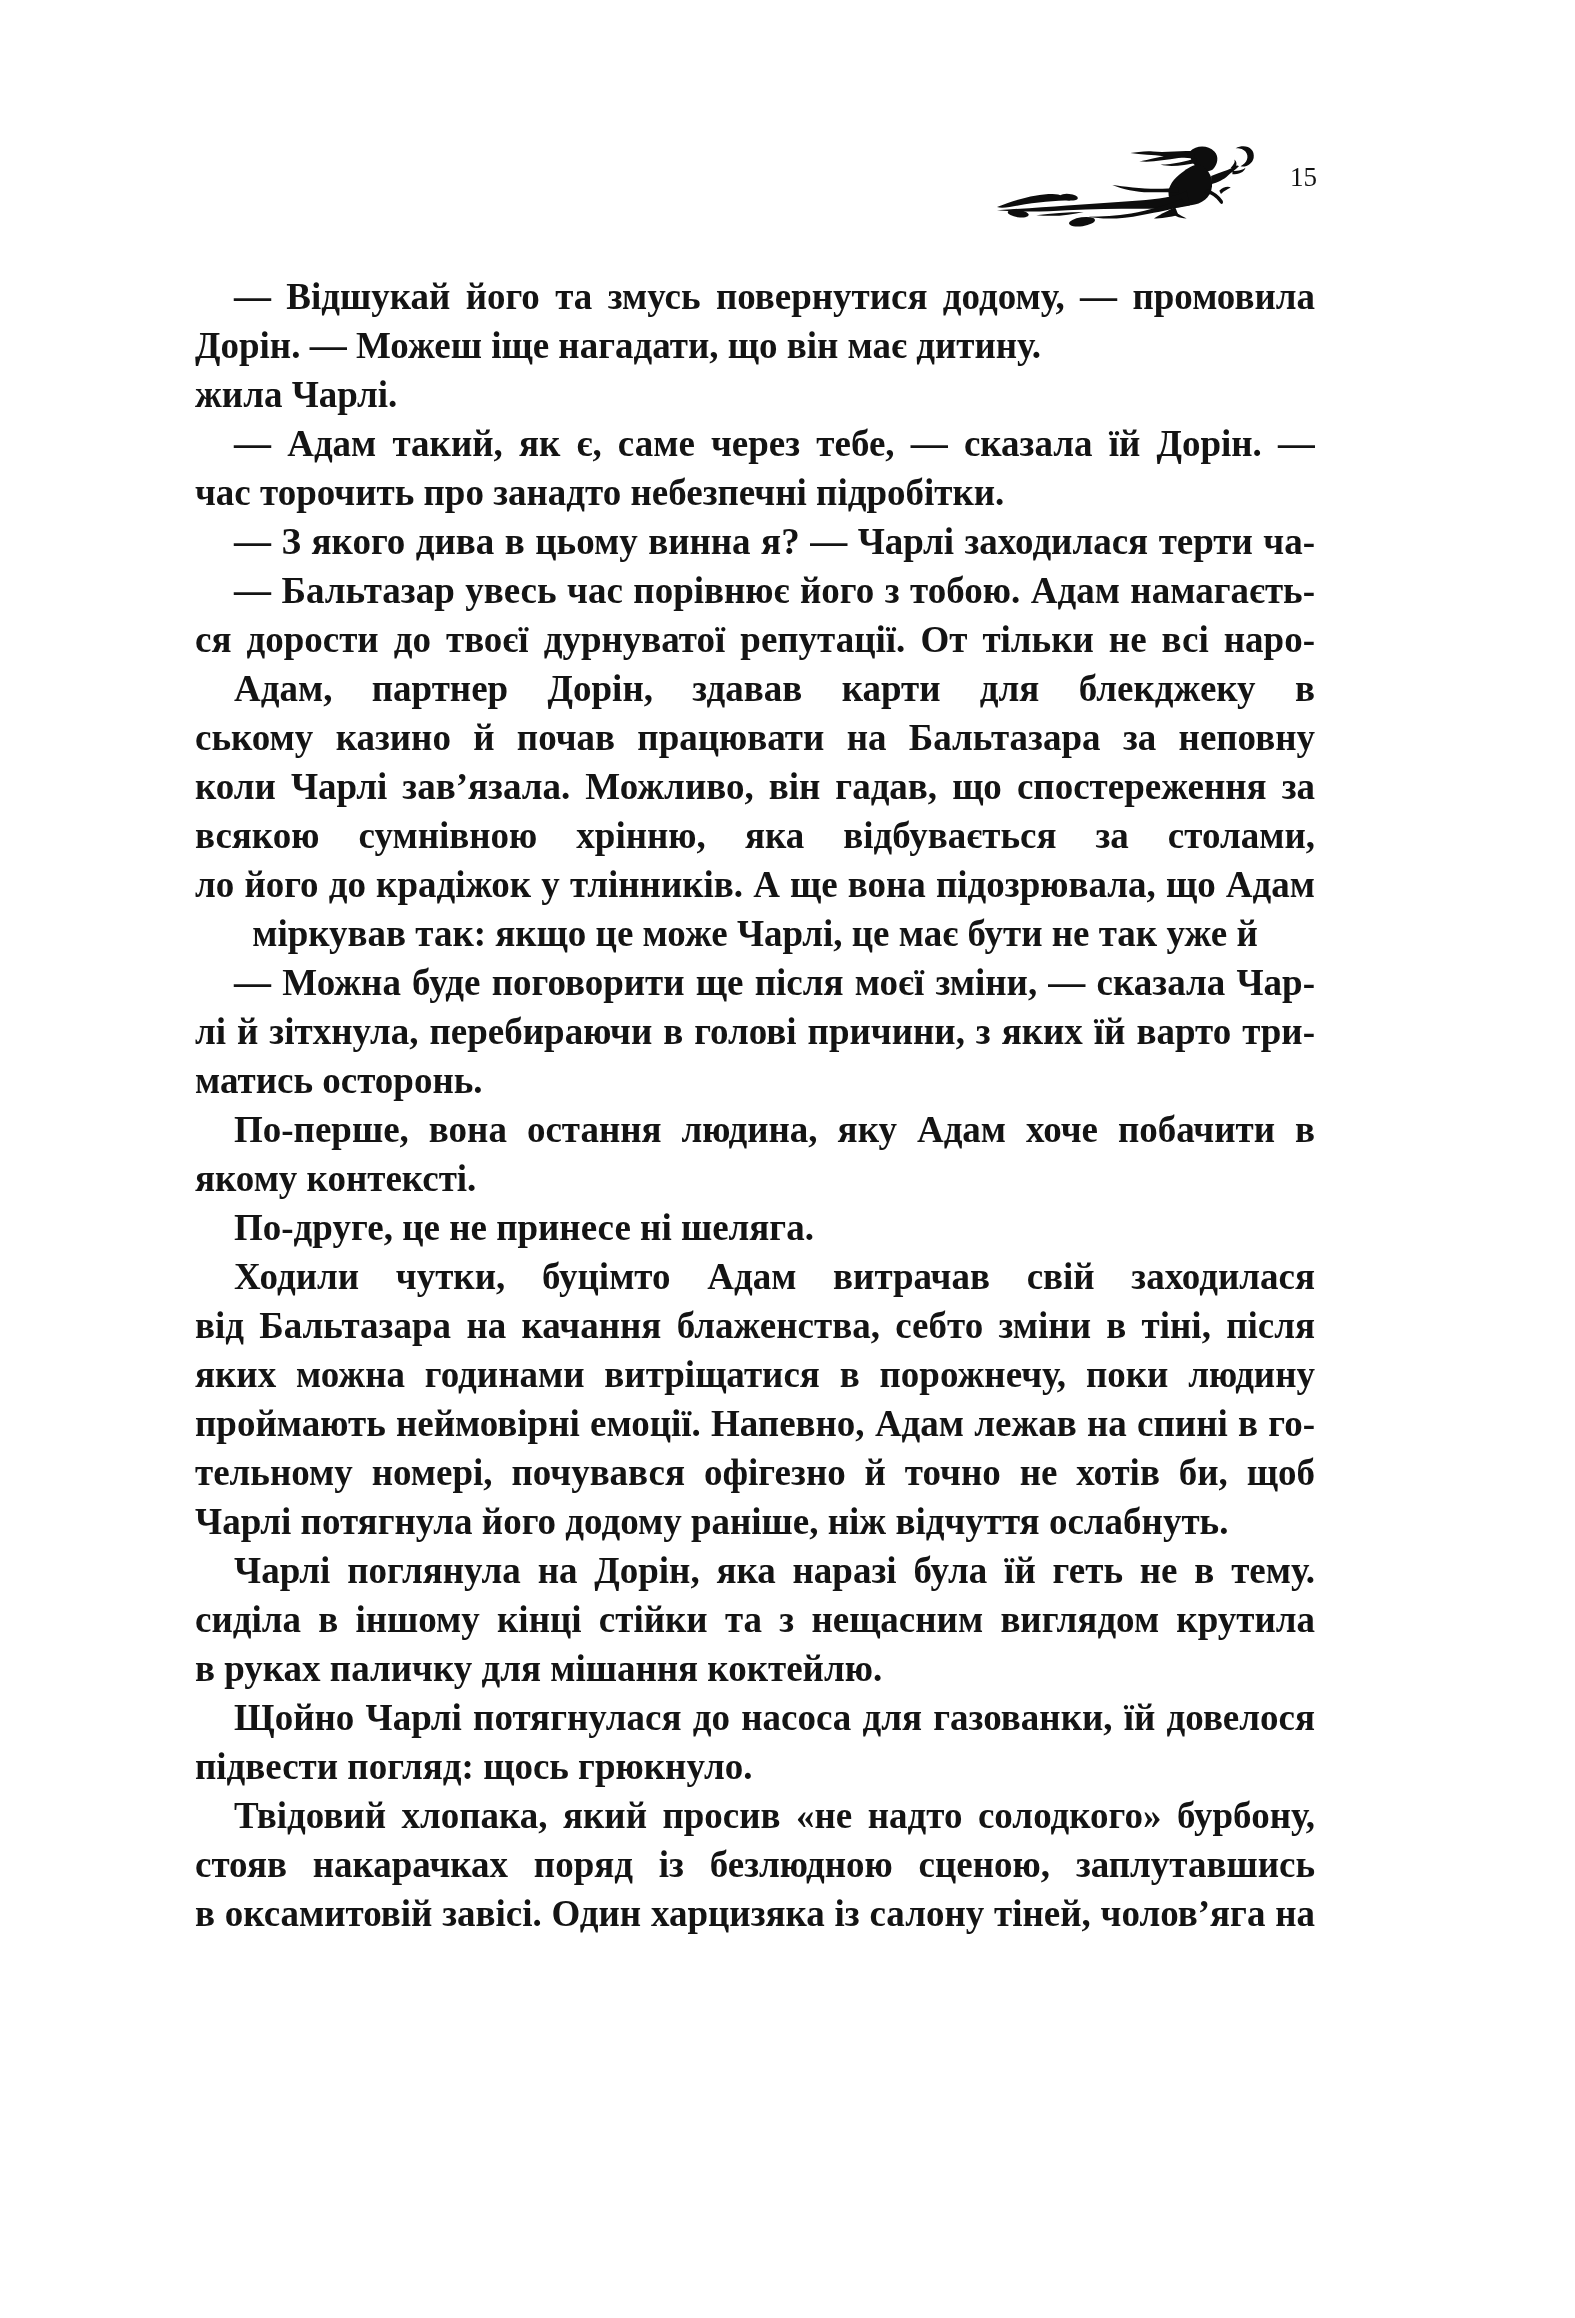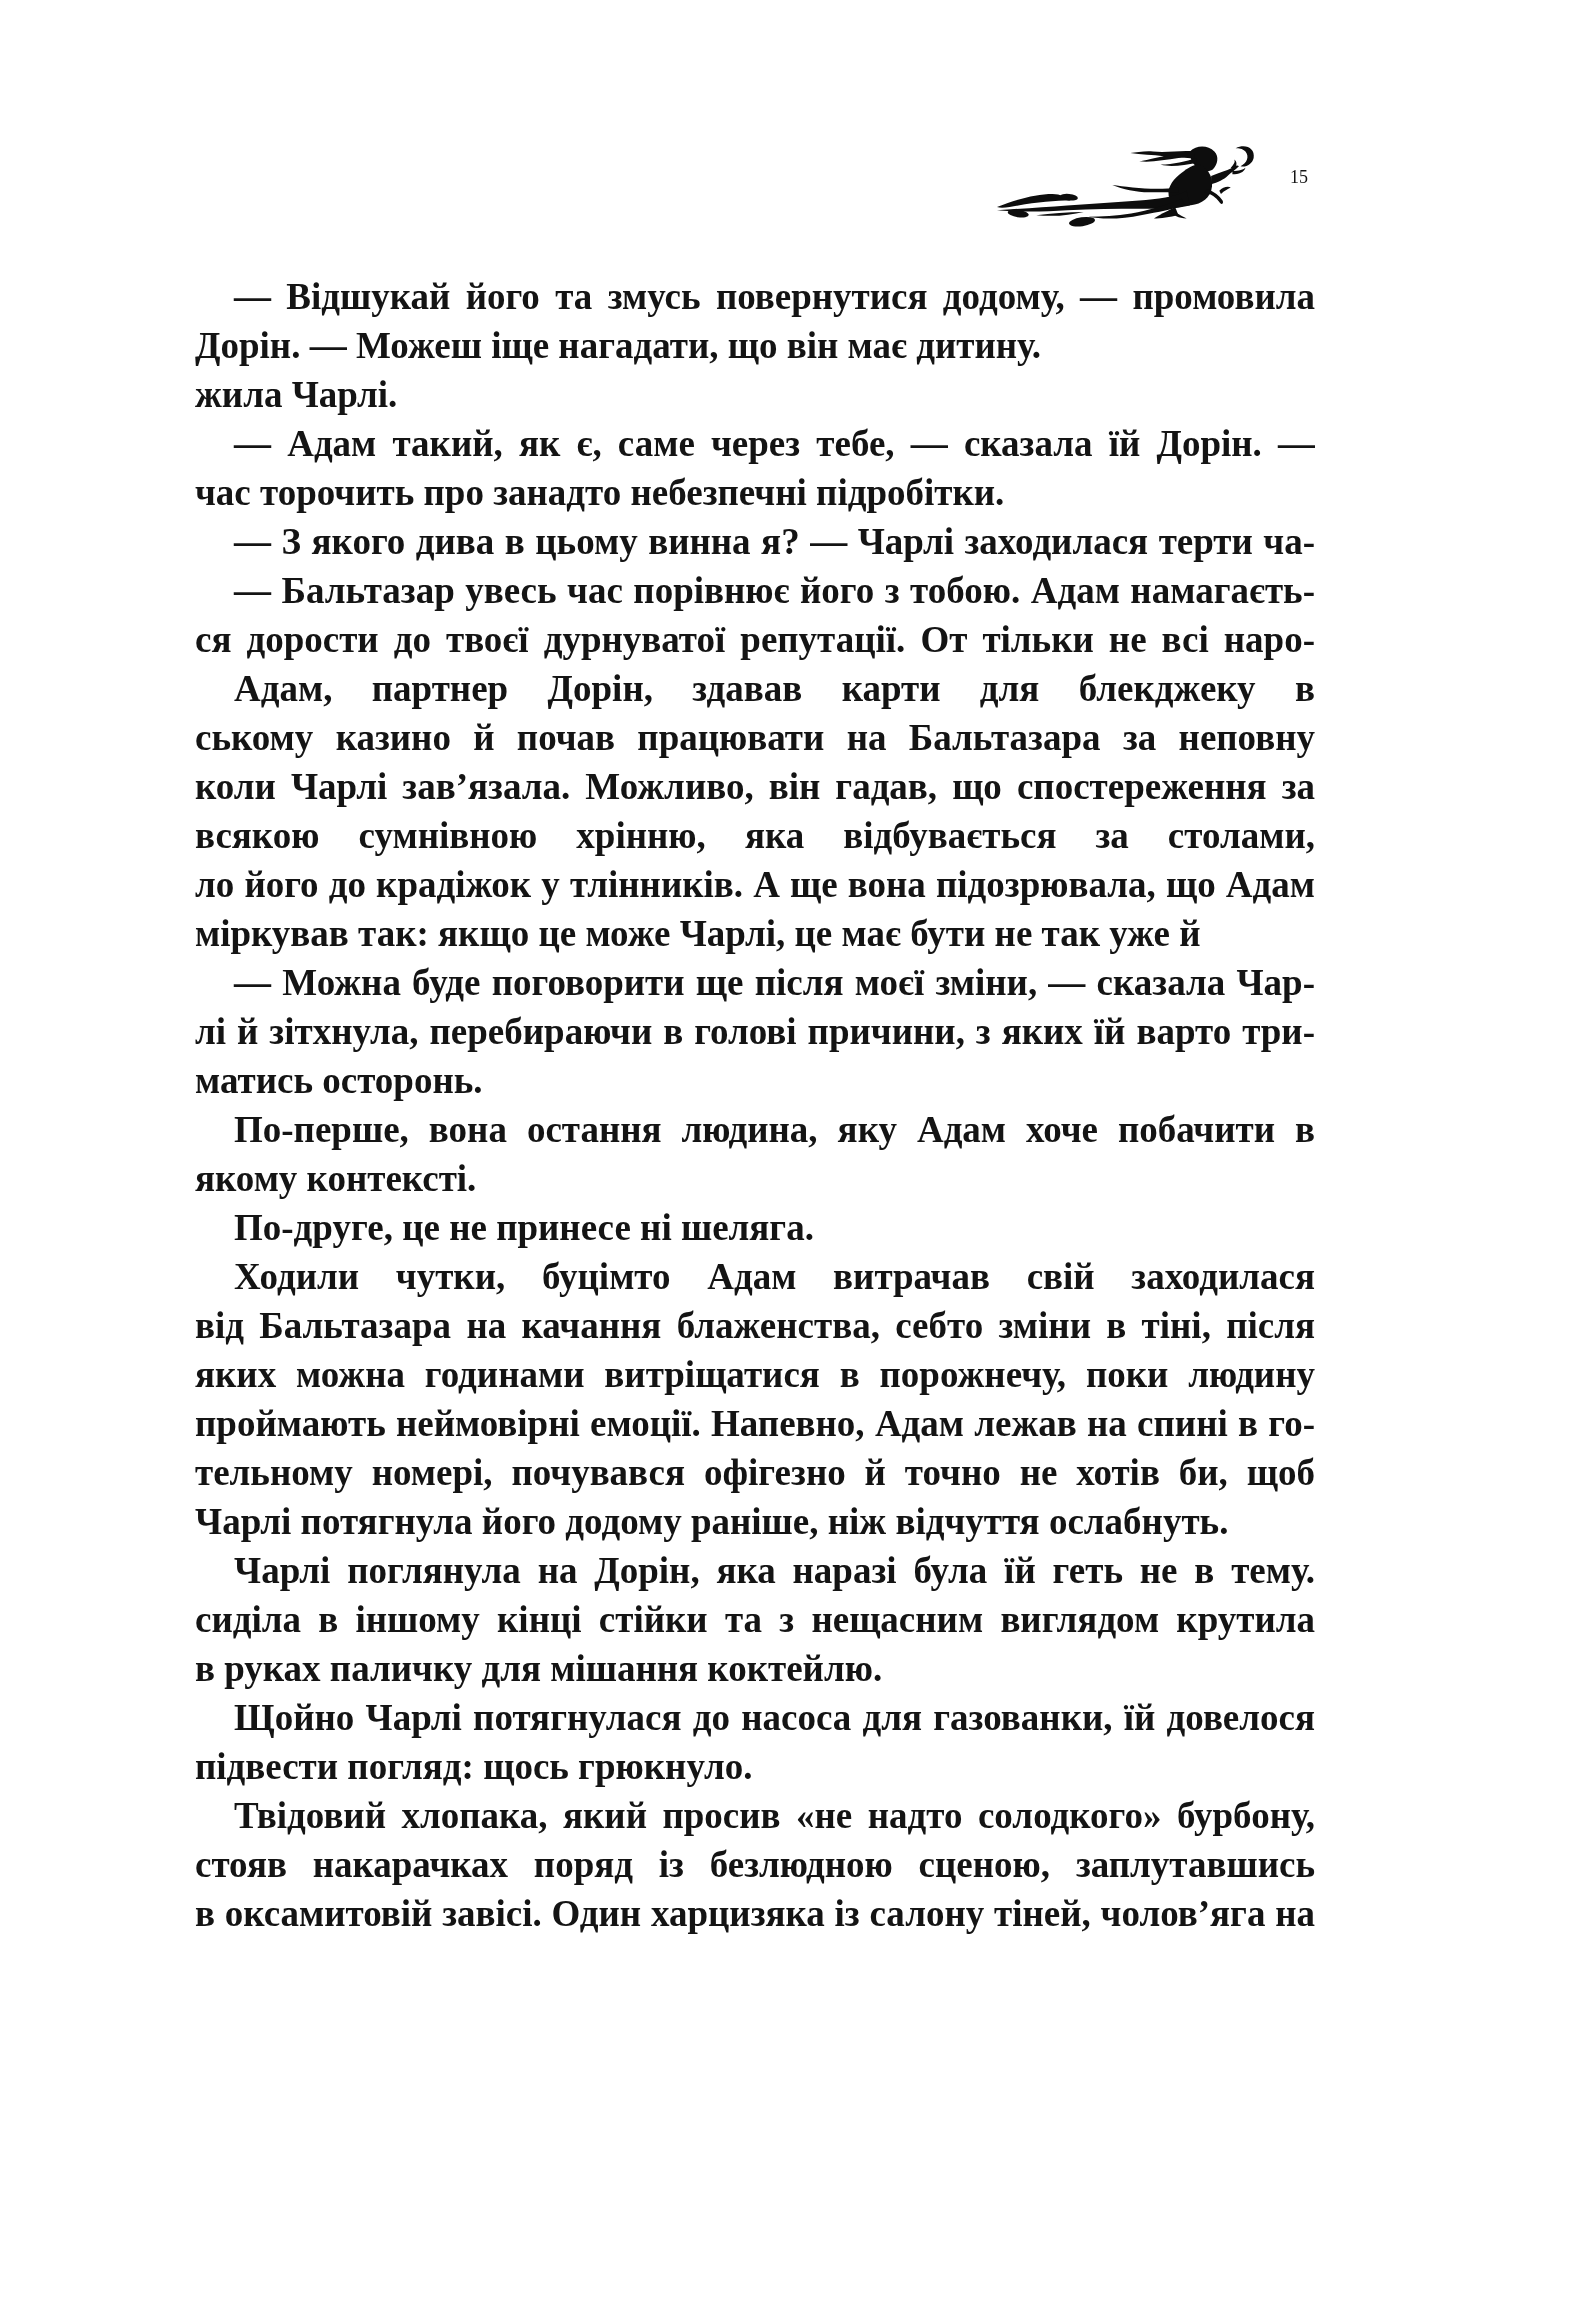--- a/index.html
+++ b/index.html
@@ -19,21 +19,21 @@
     position: absolute;
     left: 985px;
     top: 140px;
     width: 279px;
     height: 94px;
   }
   .page-number {
     position: absolute;
     left: 1290px;
     top: 161px;
-    font-size: 18px;
+    font-size: 27px;
     line-height: 33px;
     color: #141414;
   }
   .text-block {
     position: absolute;
     left: 195px;
     top: 272px;
     width: 1120px;
     font-weight: bold;
   }
@@ -41,21 +41,21 @@
     font-size: 37px;
     line-height: 49px;
     height: 49px;
     white-space: nowrap;
     text-align: justify;
     text-align-last: justify;
     white-space: normal;
     overflow: hidden;
   }
   .line.last {
-    text-align: left;
+    text-align: center;
     text-align-last: left;
   }
   .line.indent {
     padding-left: 39px;
   }
 </style>
 </head>
 <body>
 
 <svg class="header-ornament" viewBox="0 0 340 115" xmlns="http://www.w3.org/2000/svg">

